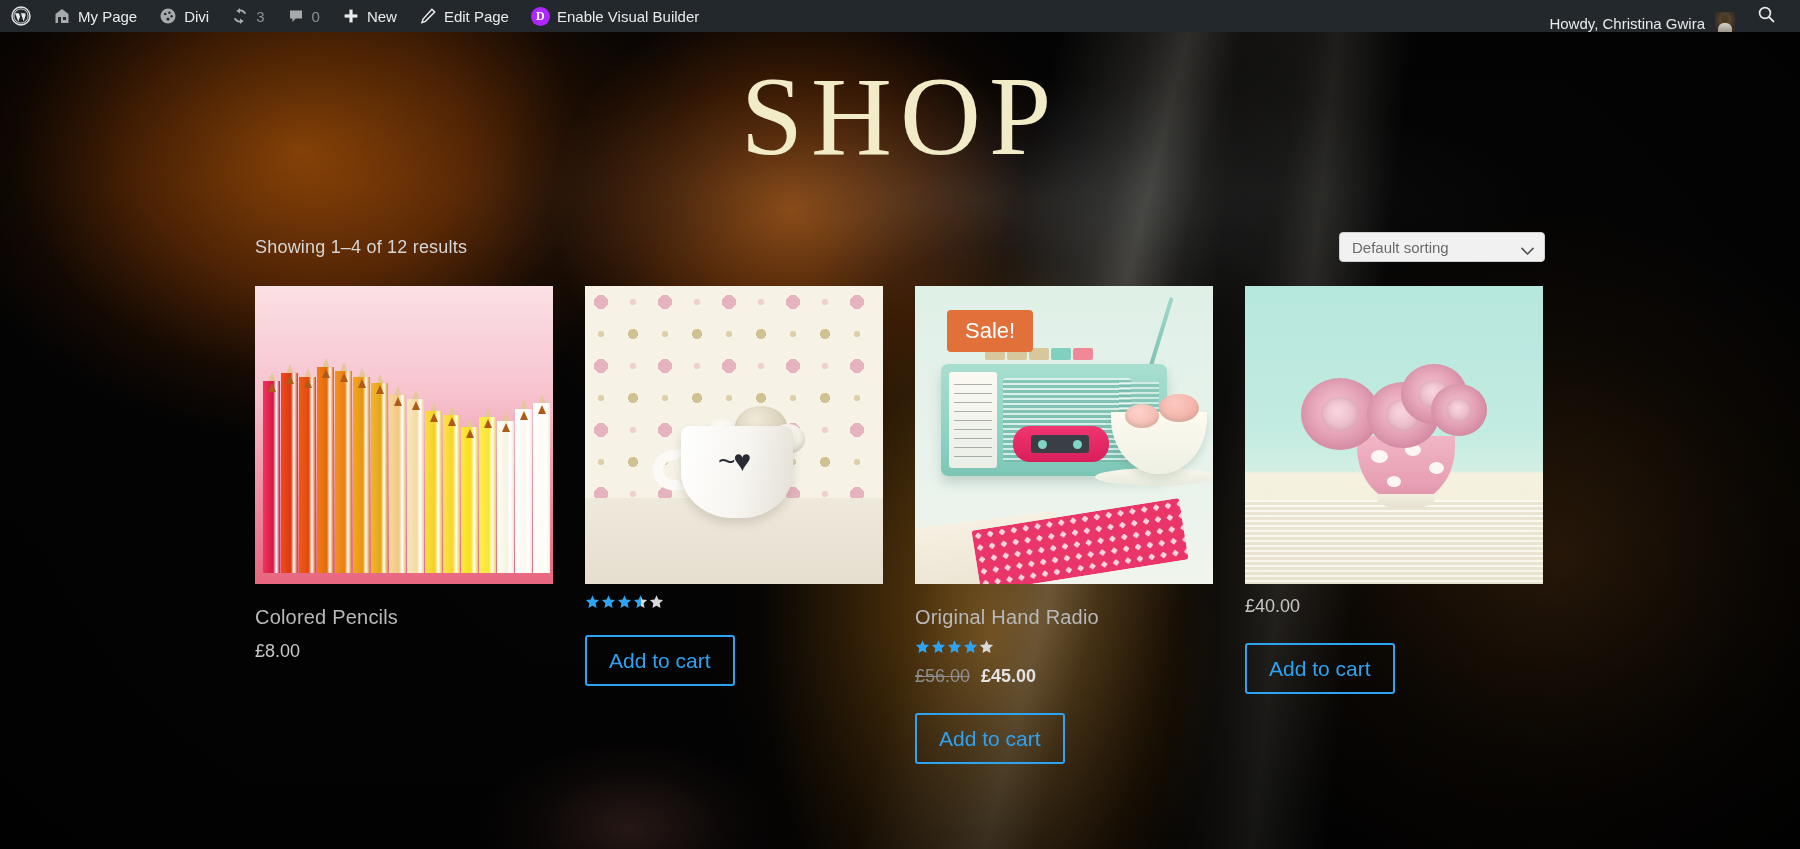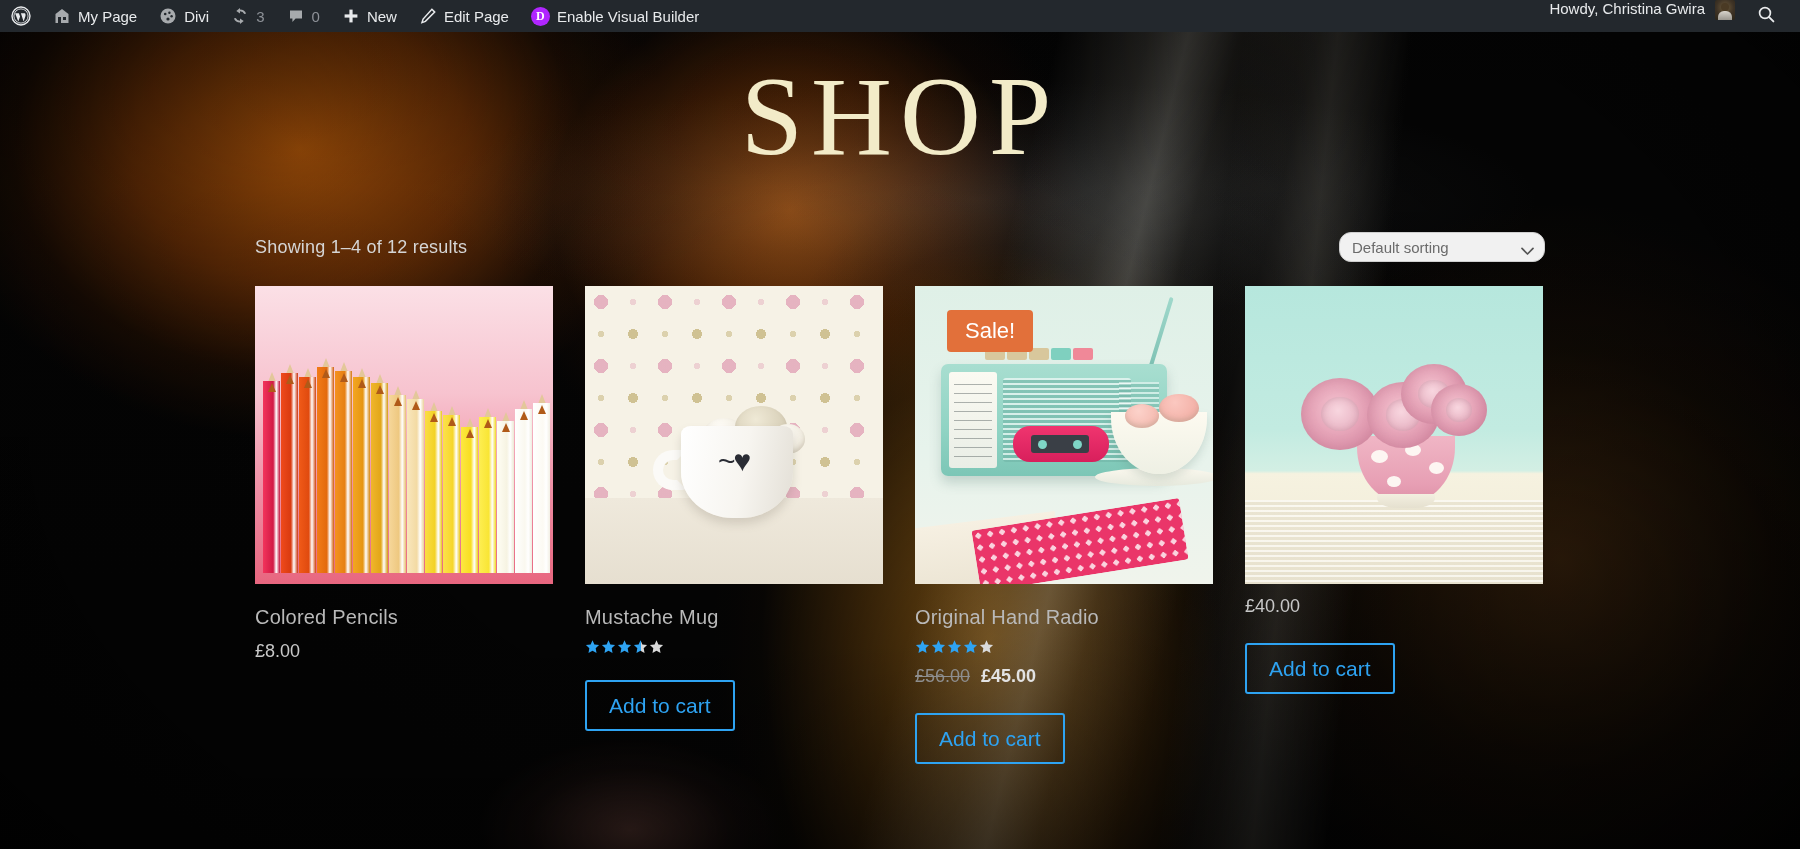--- a/index.html
+++ b/index.html
@@ -99,21 +99,21 @@
   .ab-left { display: flex; align-items: center; height: 32px; }
   .ab-right { margin-left: auto; display: flex; align-items: center; height: 32px; padding-right: 10px; }
   .ab-item {
     display: flex; align-items: center; gap: 7px;
     height: 32px; padding: 0 11px;
     color: #e8eaec; white-space: nowrap; cursor: pointer;
   }
   .ab-count { color: #8d9197; }
   .ab-ico { display: inline-flex; align-items: center; justify-content: center; }
   .ab-ico svg { display: block; }
-  .howdy { display: flex; align-items: flex-start; gap: 10px; padding: 0 12px; height: 32px; cursor: pointer; font-size: 15px; }
+  .howdy { display: flex; align-items: flex-end; gap: 10px; padding: 0 12px; height: 32px; cursor: pointer; font-size: 15px; }
   .avatar {
     width: 20px; height: 20px; flex: 0 0 20px;
     background:
       radial-gradient(circle at 50% 38%, #6d5a3a 0%, #3d3225 55%, #2a2418 100%),
       linear-gradient(160deg, #8a7b52, #2e2a1e);
     border-radius: 2px; position: relative; overflow: hidden;
   }
   .avatar::after {
     content: ""; position: absolute; left: 3px; bottom: 0; width: 14px; height: 9px;
     background: linear-gradient(180deg, #d8d4cc, #9a968e); border-radius: 6px 6px 0 0;
@@ -156,21 +156,21 @@
   .result-count {
     color: #d5d5d5; font-size: 18px; letter-spacing: 0.2px;
   }
   .ordering {
     position: relative; width: 206px; height: 30px;
   }
   .ordering select {
     -webkit-appearance: none; appearance: none;
     width: 206px; height: 30px;
     background: #f1f1f1;
-    border: 1px solid #cfcfcf; border-radius: 12px;
+    border: 1px solid #cfcfcf; border-radius: 4px;
     color: #6b6b6b; font-size: 15px;
     font-family: "Liberation Sans", sans-serif;
     padding: 0 28px 0 12px; cursor: pointer;
     outline: none;
   }
   .ordering .chev {
     position: absolute; right: 11px; top: 10px;
     pointer-events: none;
   }
 
@@ -609,21 +609,20 @@
         <a class="thumb img-mug">
           <div class="wallpaper"></div>
           <div class="table-top"></div>
           <div class="macaron" style="left:118px;bottom:132px;width:42px;height:34px;"></div>
           <div class="macaron" style="left:150px;bottom:136px;width:52px;height:42px;background:radial-gradient(circle at 40% 32%,#efe9d6,#cdc4ab);"></div>
           <div class="macaron" style="left:186px;bottom:130px;width:34px;height:30px;"></div>
           <div class="mug-handle"></div>
           <div class="mug"></div>
           <div class="mustache">~♥</div>
         </a>
-        <div class="prod-title">Mustache Mug</div>
         <div class="stars">
           <svg width="15" height="15" viewBox="0 0 16 16">
               <path d="M8 1.4 10 5.9 15 6.5 11.4 9.9 12.3 14.8 8 12.4 3.7 14.8 4.6 9.9 1 6.5 6 5.9Z" fill="#2ea3f2"></path>
             </svg>
           <svg width="15" height="15" viewBox="0 0 16 16">
               <path d="M8 1.4 10 5.9 15 6.5 11.4 9.9 12.3 14.8 8 12.4 3.7 14.8 4.6 9.9 1 6.5 6 5.9Z" fill="#2ea3f2"></path>
             </svg>
           <svg width="15" height="15" viewBox="0 0 16 16">
               <path d="M8 1.4 10 5.9 15 6.5 11.4 9.9 12.3 14.8 8 12.4 3.7 14.8 4.6 9.9 1 6.5 6 5.9Z" fill="#2ea3f2"></path>
             </svg>

